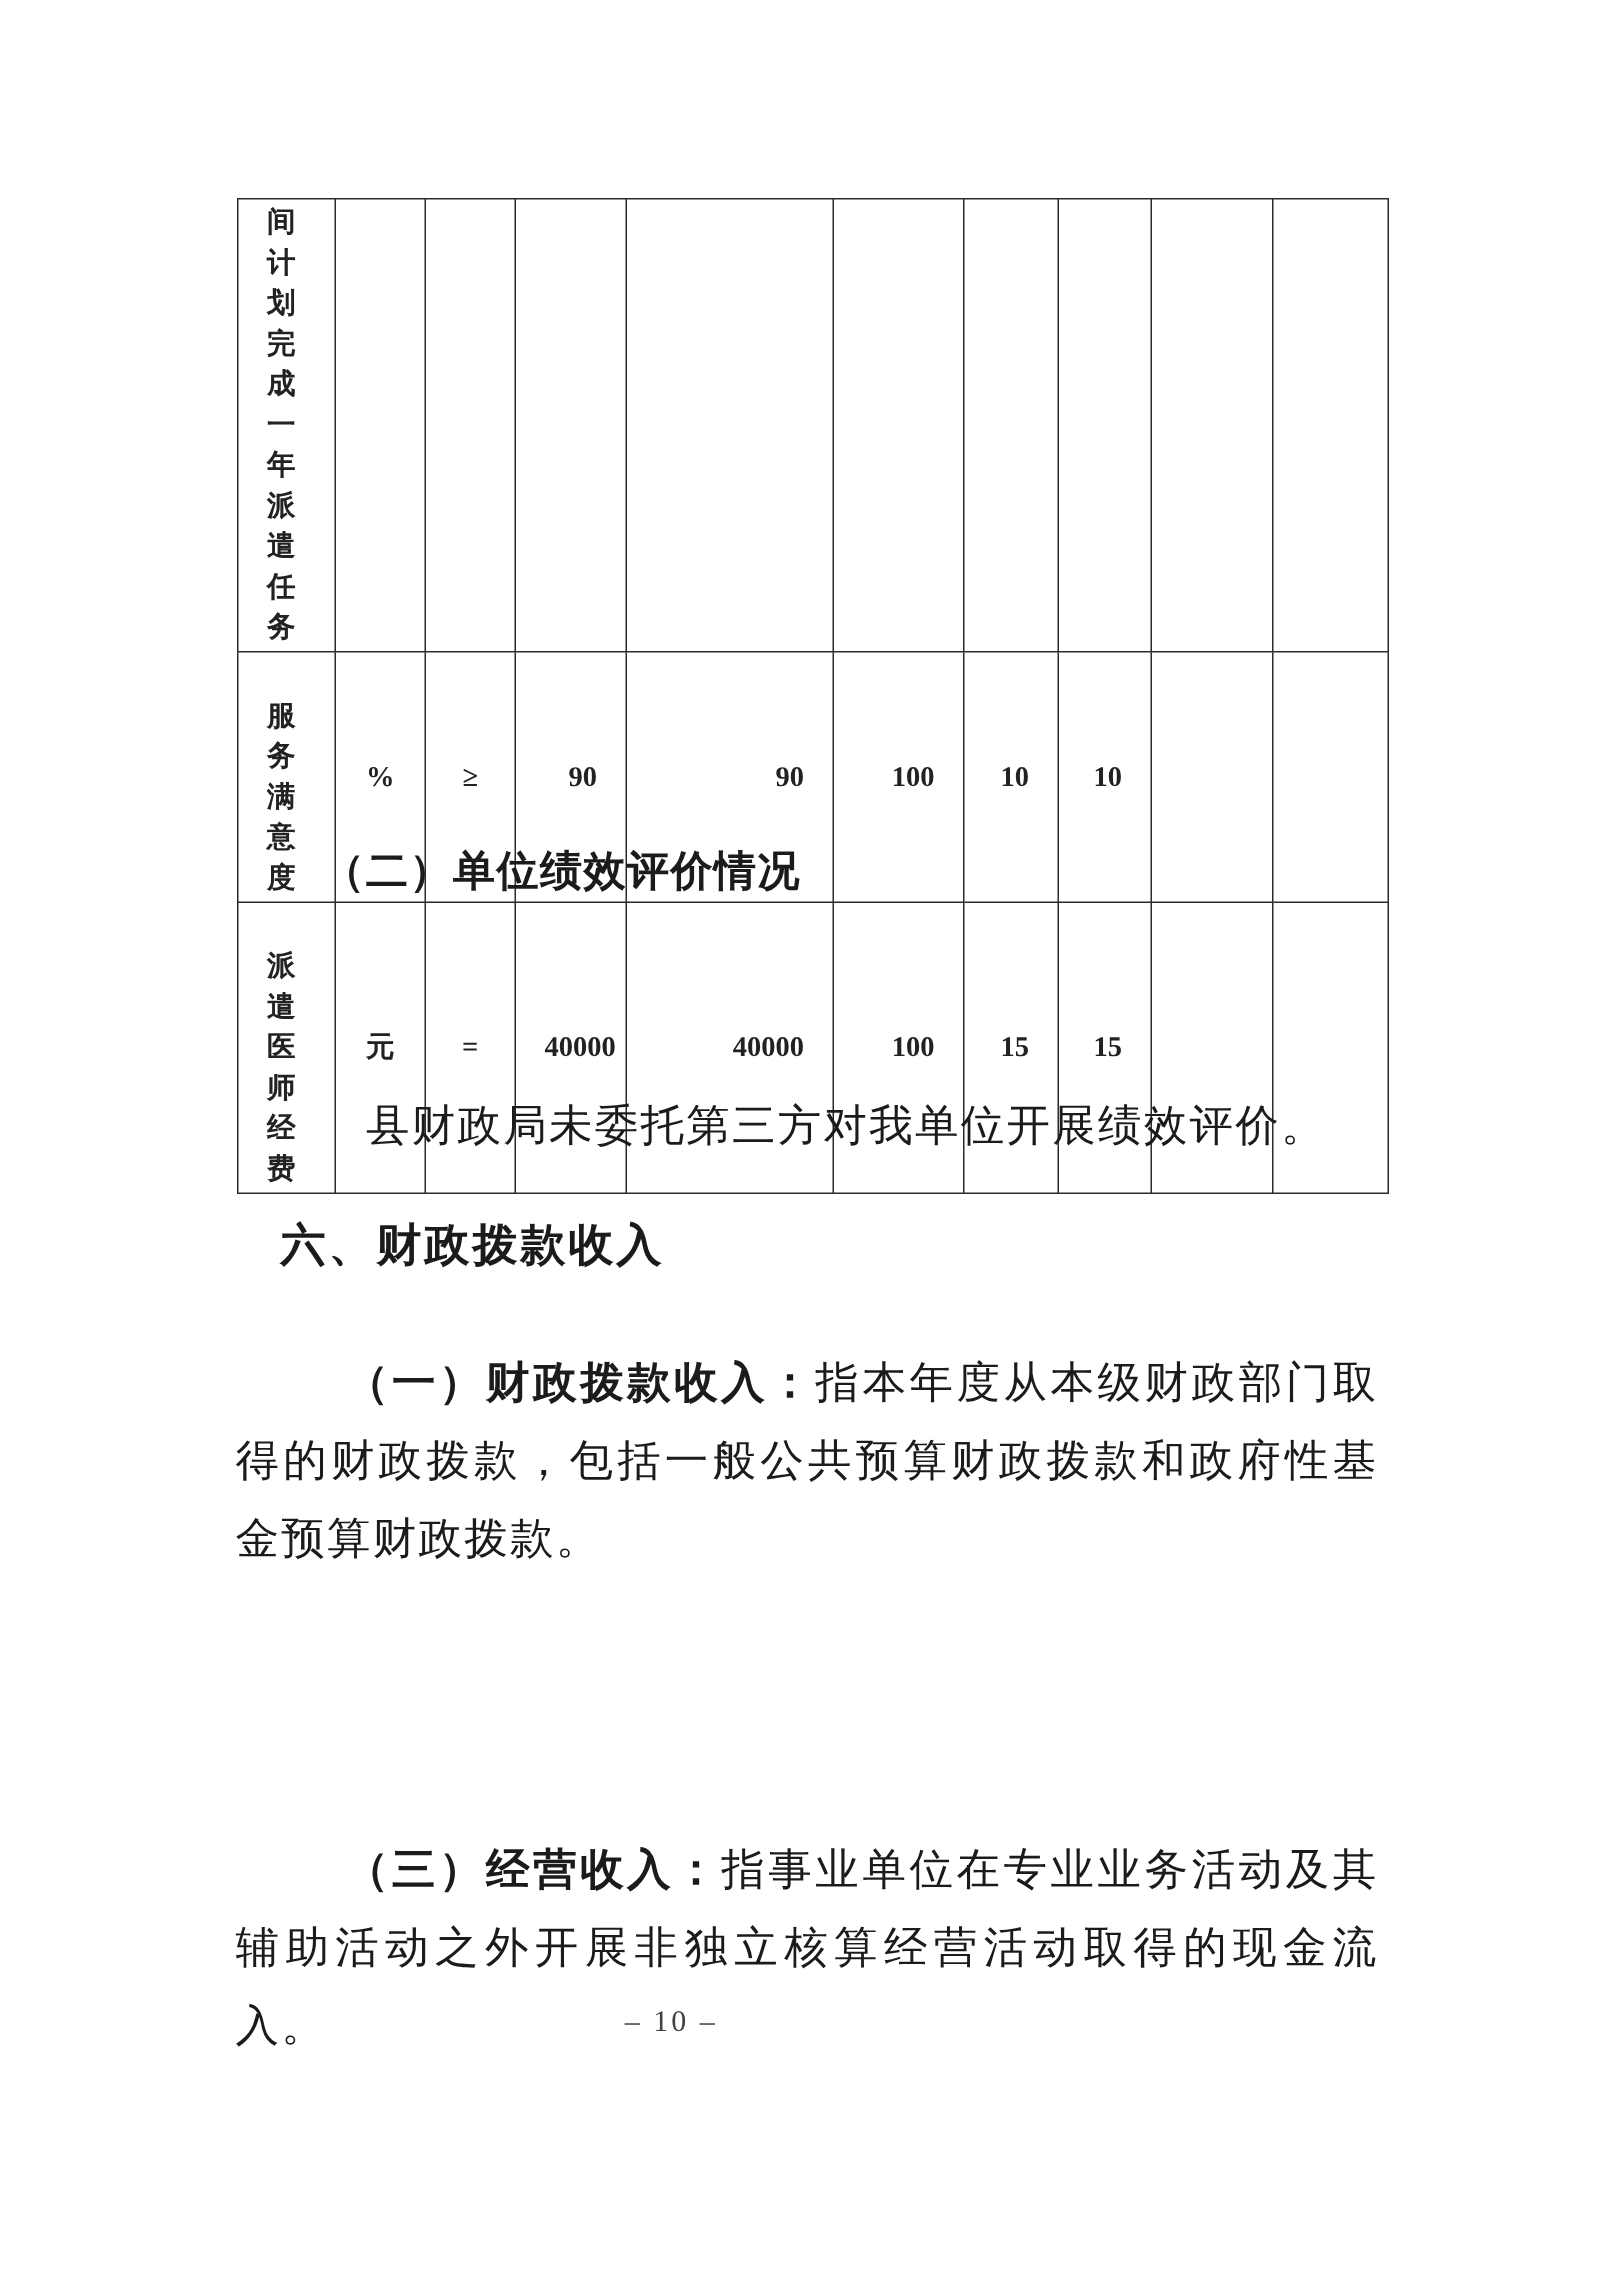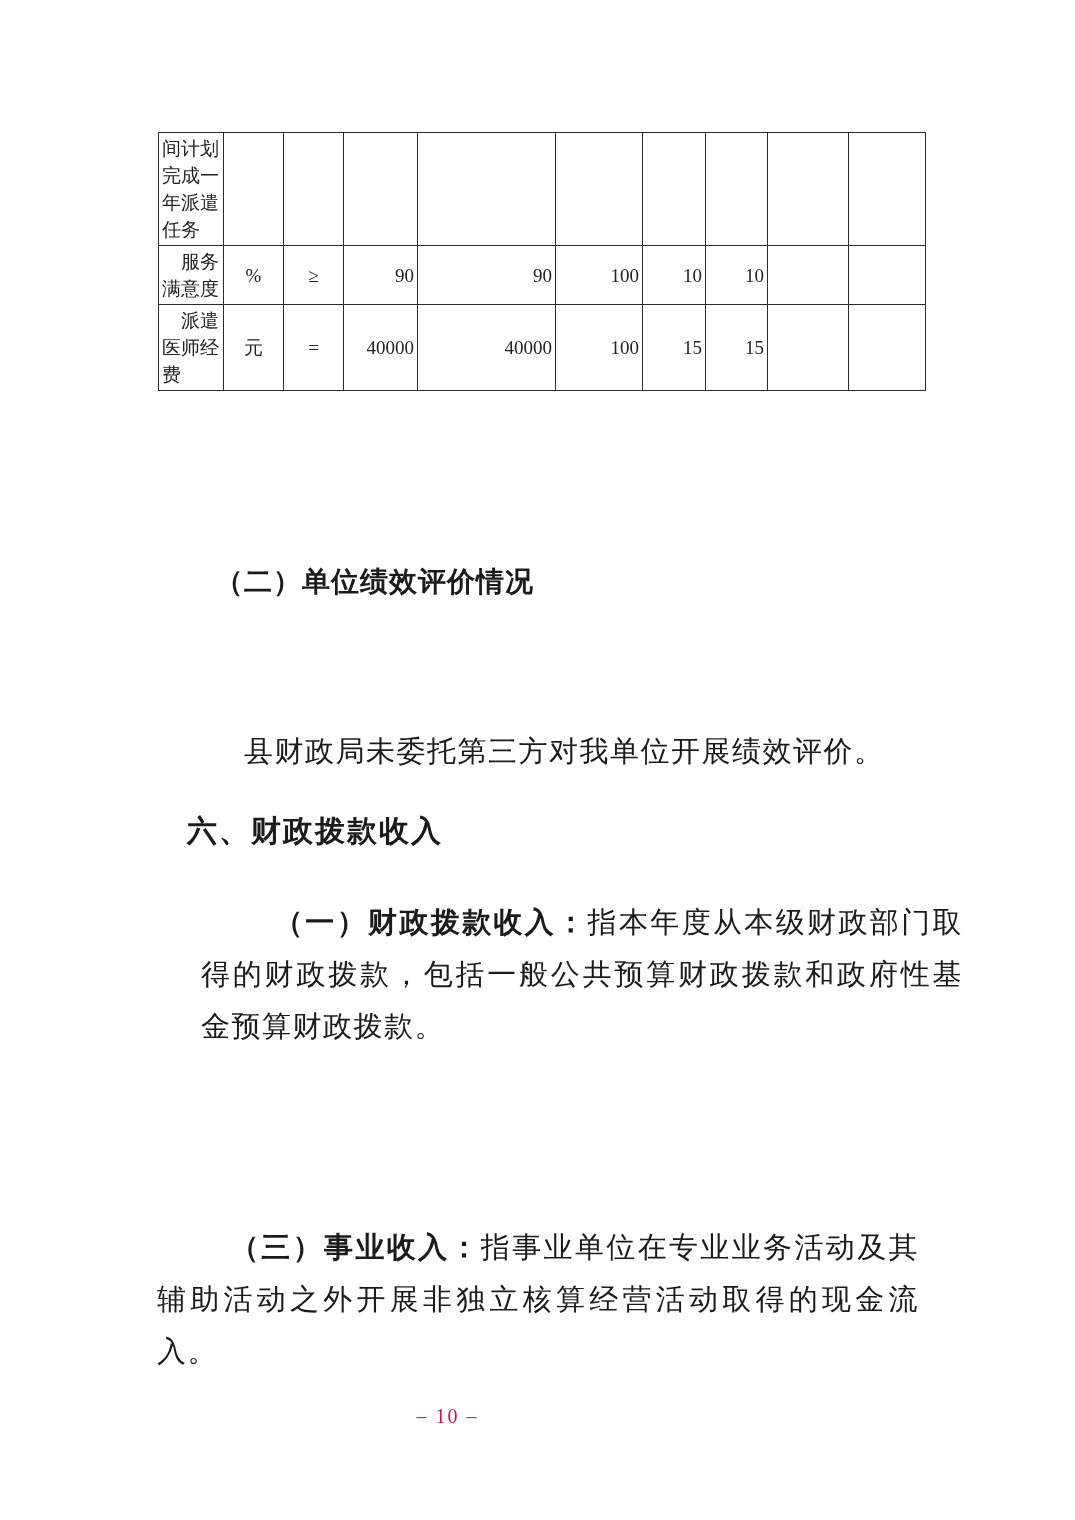--- a/index.html
+++ b/index.html
@@ -18,22 +18,23 @@
     width:767px;
     border-collapse:collapse;
     table-layout:fixed;
     font-size:19px;
     color:#222;
   }
   table.perf td{
     border:1.5px solid #2b2b2b;
     line-height:27px;
     vertical-align:middle;
-    padding:2px 3px;
+    padding:2px 19px;
     overflow:hidden;
+    font-weight:bold;
   }
   td.lbl{
     text-align:left;
     white-space:pre-line;
     padding-left:4px;
   }
   td.ctr{text-align:center;}
   td.num{text-align:right;padding-right:9px;}
   tr.r1{height:111px;}
   tr.r2{height:105px;}
@@ -60,25 +61,25 @@
     font-weight:bold;
     font-size:30px;
     letter-spacing:2px;
     text-indent:30px;
     text-align:left;
   }
   .term{text-indent:73px;}
   .term .lead{font-weight:bold;}
   
   .footer{
-    position:absolute;left:0;top:1402px;width:895px;
+    position:absolute;left:0;top:1334px;width:895px;
     text-align:center;
     font-size:20px;line-height:28px;
     letter-spacing:2px;
-    color:#be185d;
+    color:#404040;
   }
 </style>
 </head>
 <body>
 
 <div class="page">
 
   <table class="perf">
     <colgroup>
       <col style="width:65px">
@@ -139,20 +140,20 @@
   </table>
 
   <h3 class="tblock h-kai" style="top:556px;">（二）单位绩效评价情况</h3>
 
 
 
   <p class="tblock p-indent3" style="top:725px;">县财政局未委托第三方对我单位开展绩效评价。</p>
 
   <h2 class="tblock h-hei" style="top:805px;">六、财政拨款收入</h2>
 
-  <p class="tblock term" style="top:896px;margin-left:44px;"><span class="lead">（一）财政拨款收入：</span><span>指本年度从本级财政部门取得的财政拨款，包括一般公共预算财政拨款和政府性基金预算财政拨款。</span></p>
+  <p class="tblock term" style="top:896px;"><span class="lead">（一）财政拨款收入：</span><span>指本年度从本级财政部门取得的财政拨款，包括一般公共预算财政拨款和政府性基金预算财政拨款。</span></p>
 
 
-  <p class="tblock term" style="top:1221px;"><span class="lead">（三）事业收入：</span><span>指事业单位在专业业务活动及其辅助活动之外开展非独立核算经营活动取得的现金流入。</span></p>
+  <p class="tblock term" style="top:1221px;"><span class="lead">（三）经营收入：</span><span>指事业单位在专业业务活动及其辅助活动之外开展非独立核算经营活动取得的现金流入。</span></p>
 
   <div class="footer">– 10 –</div>
 
 </div>
 
 </body></html>

